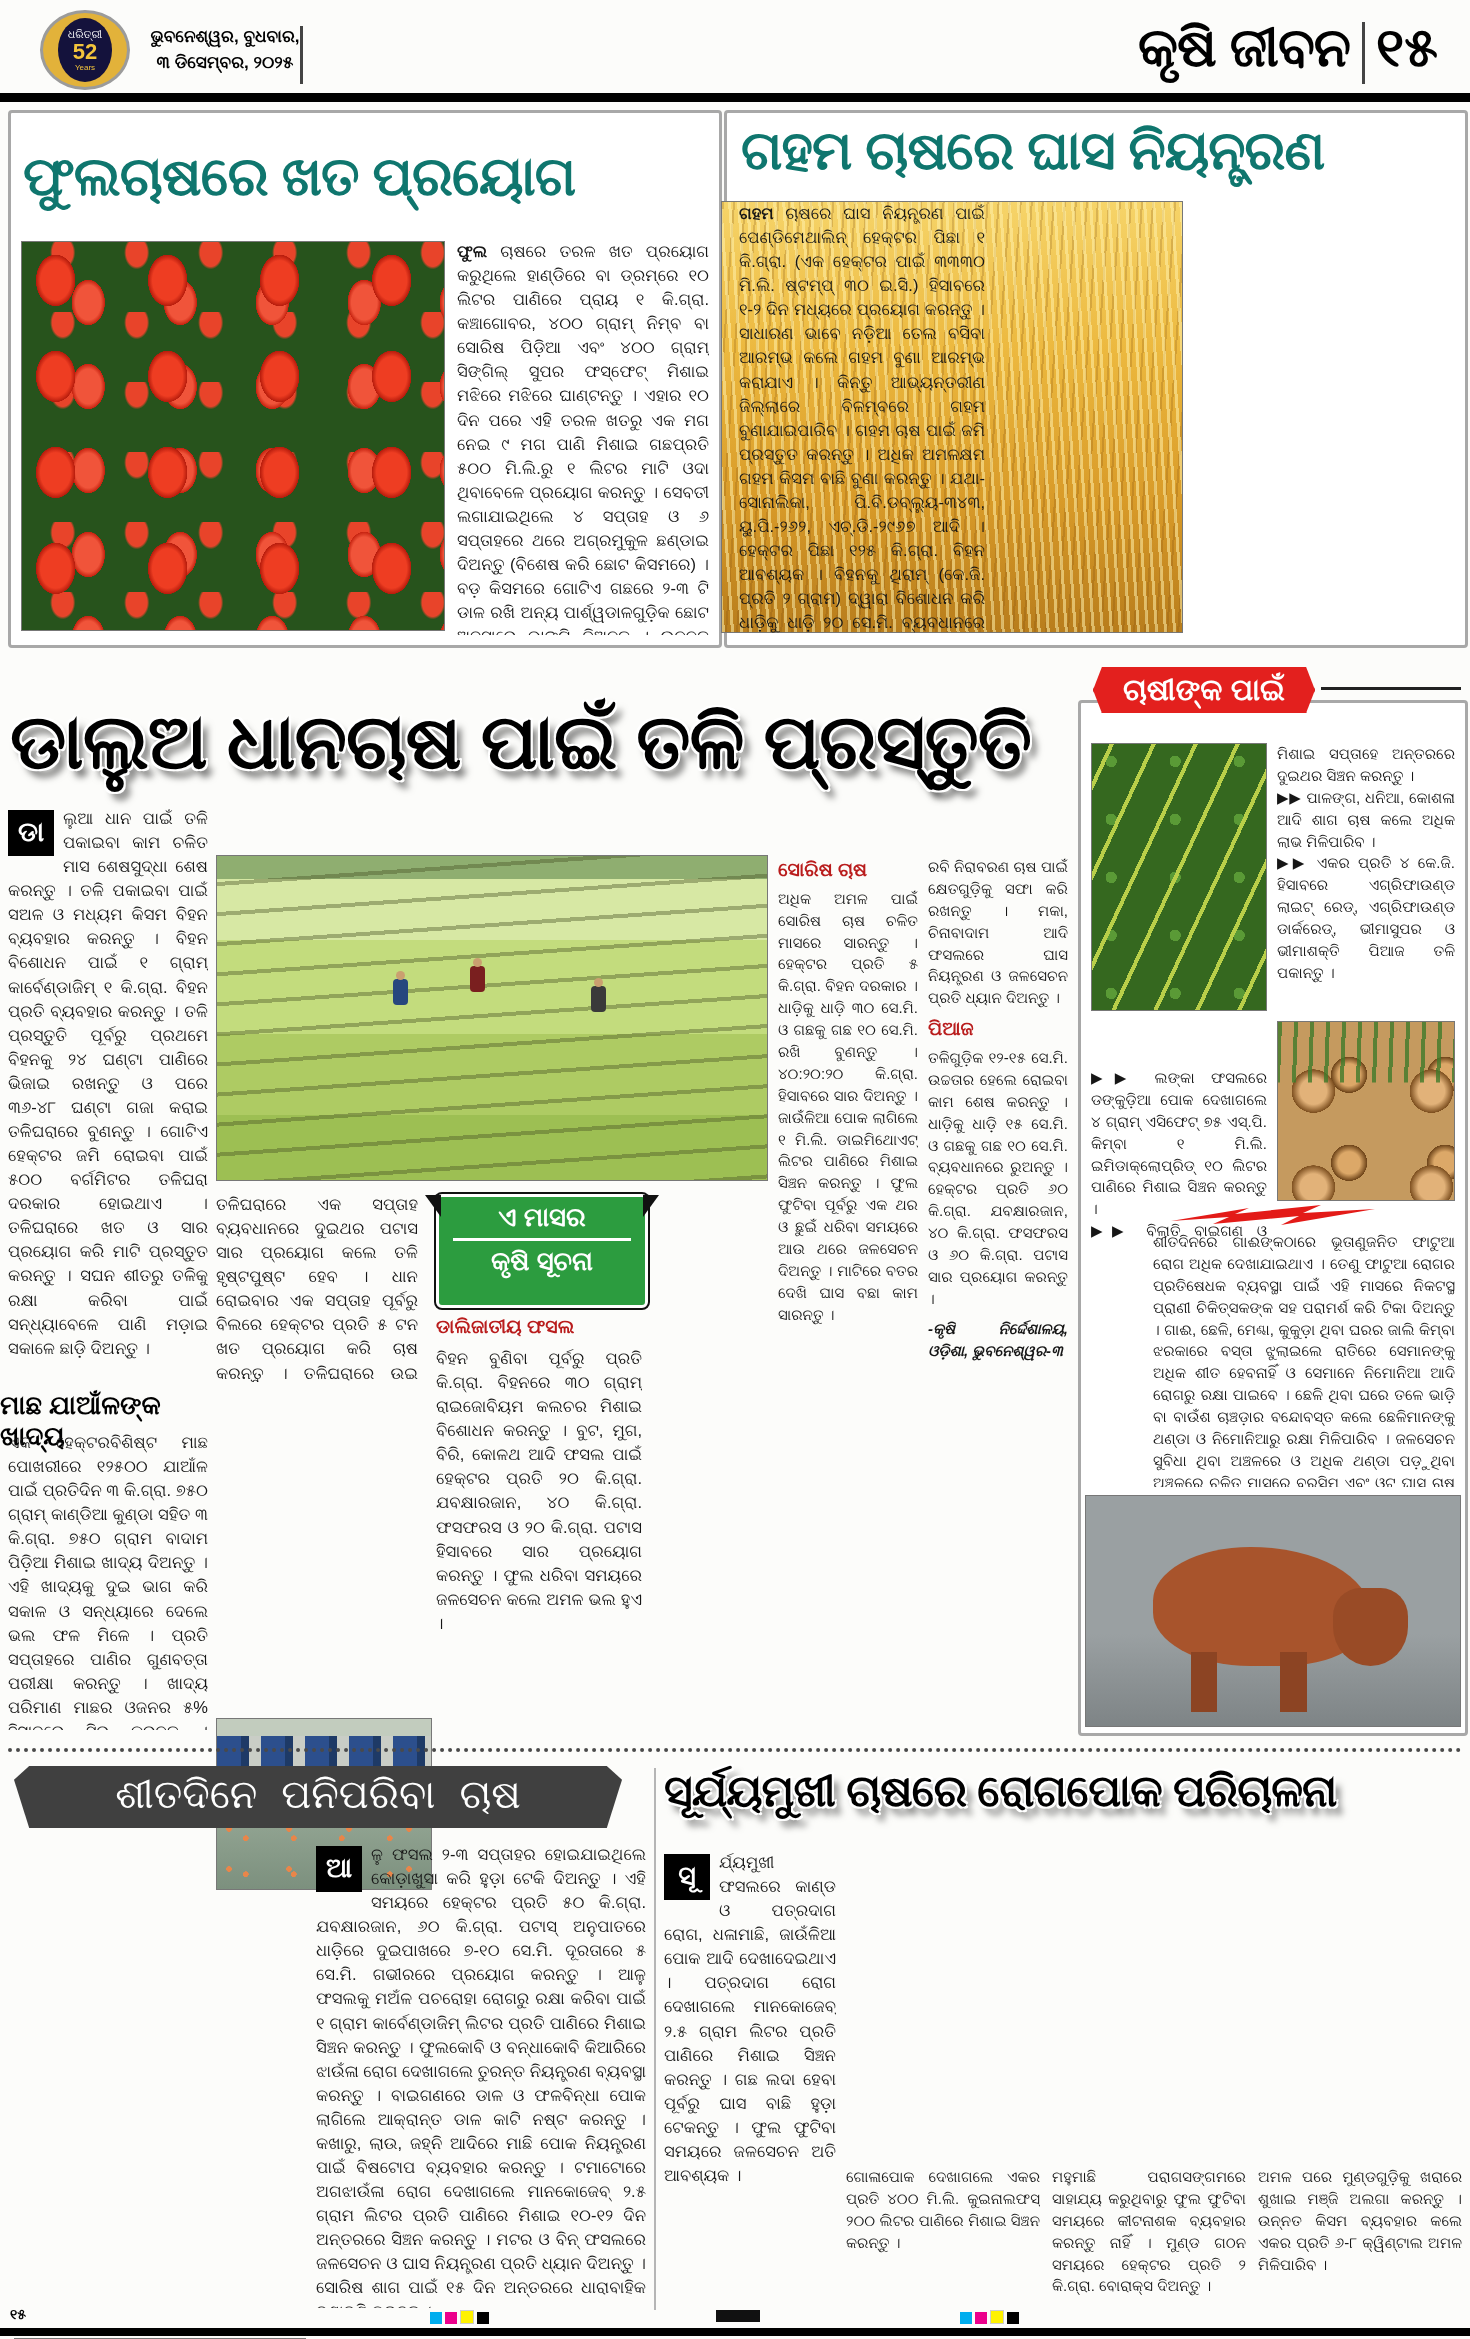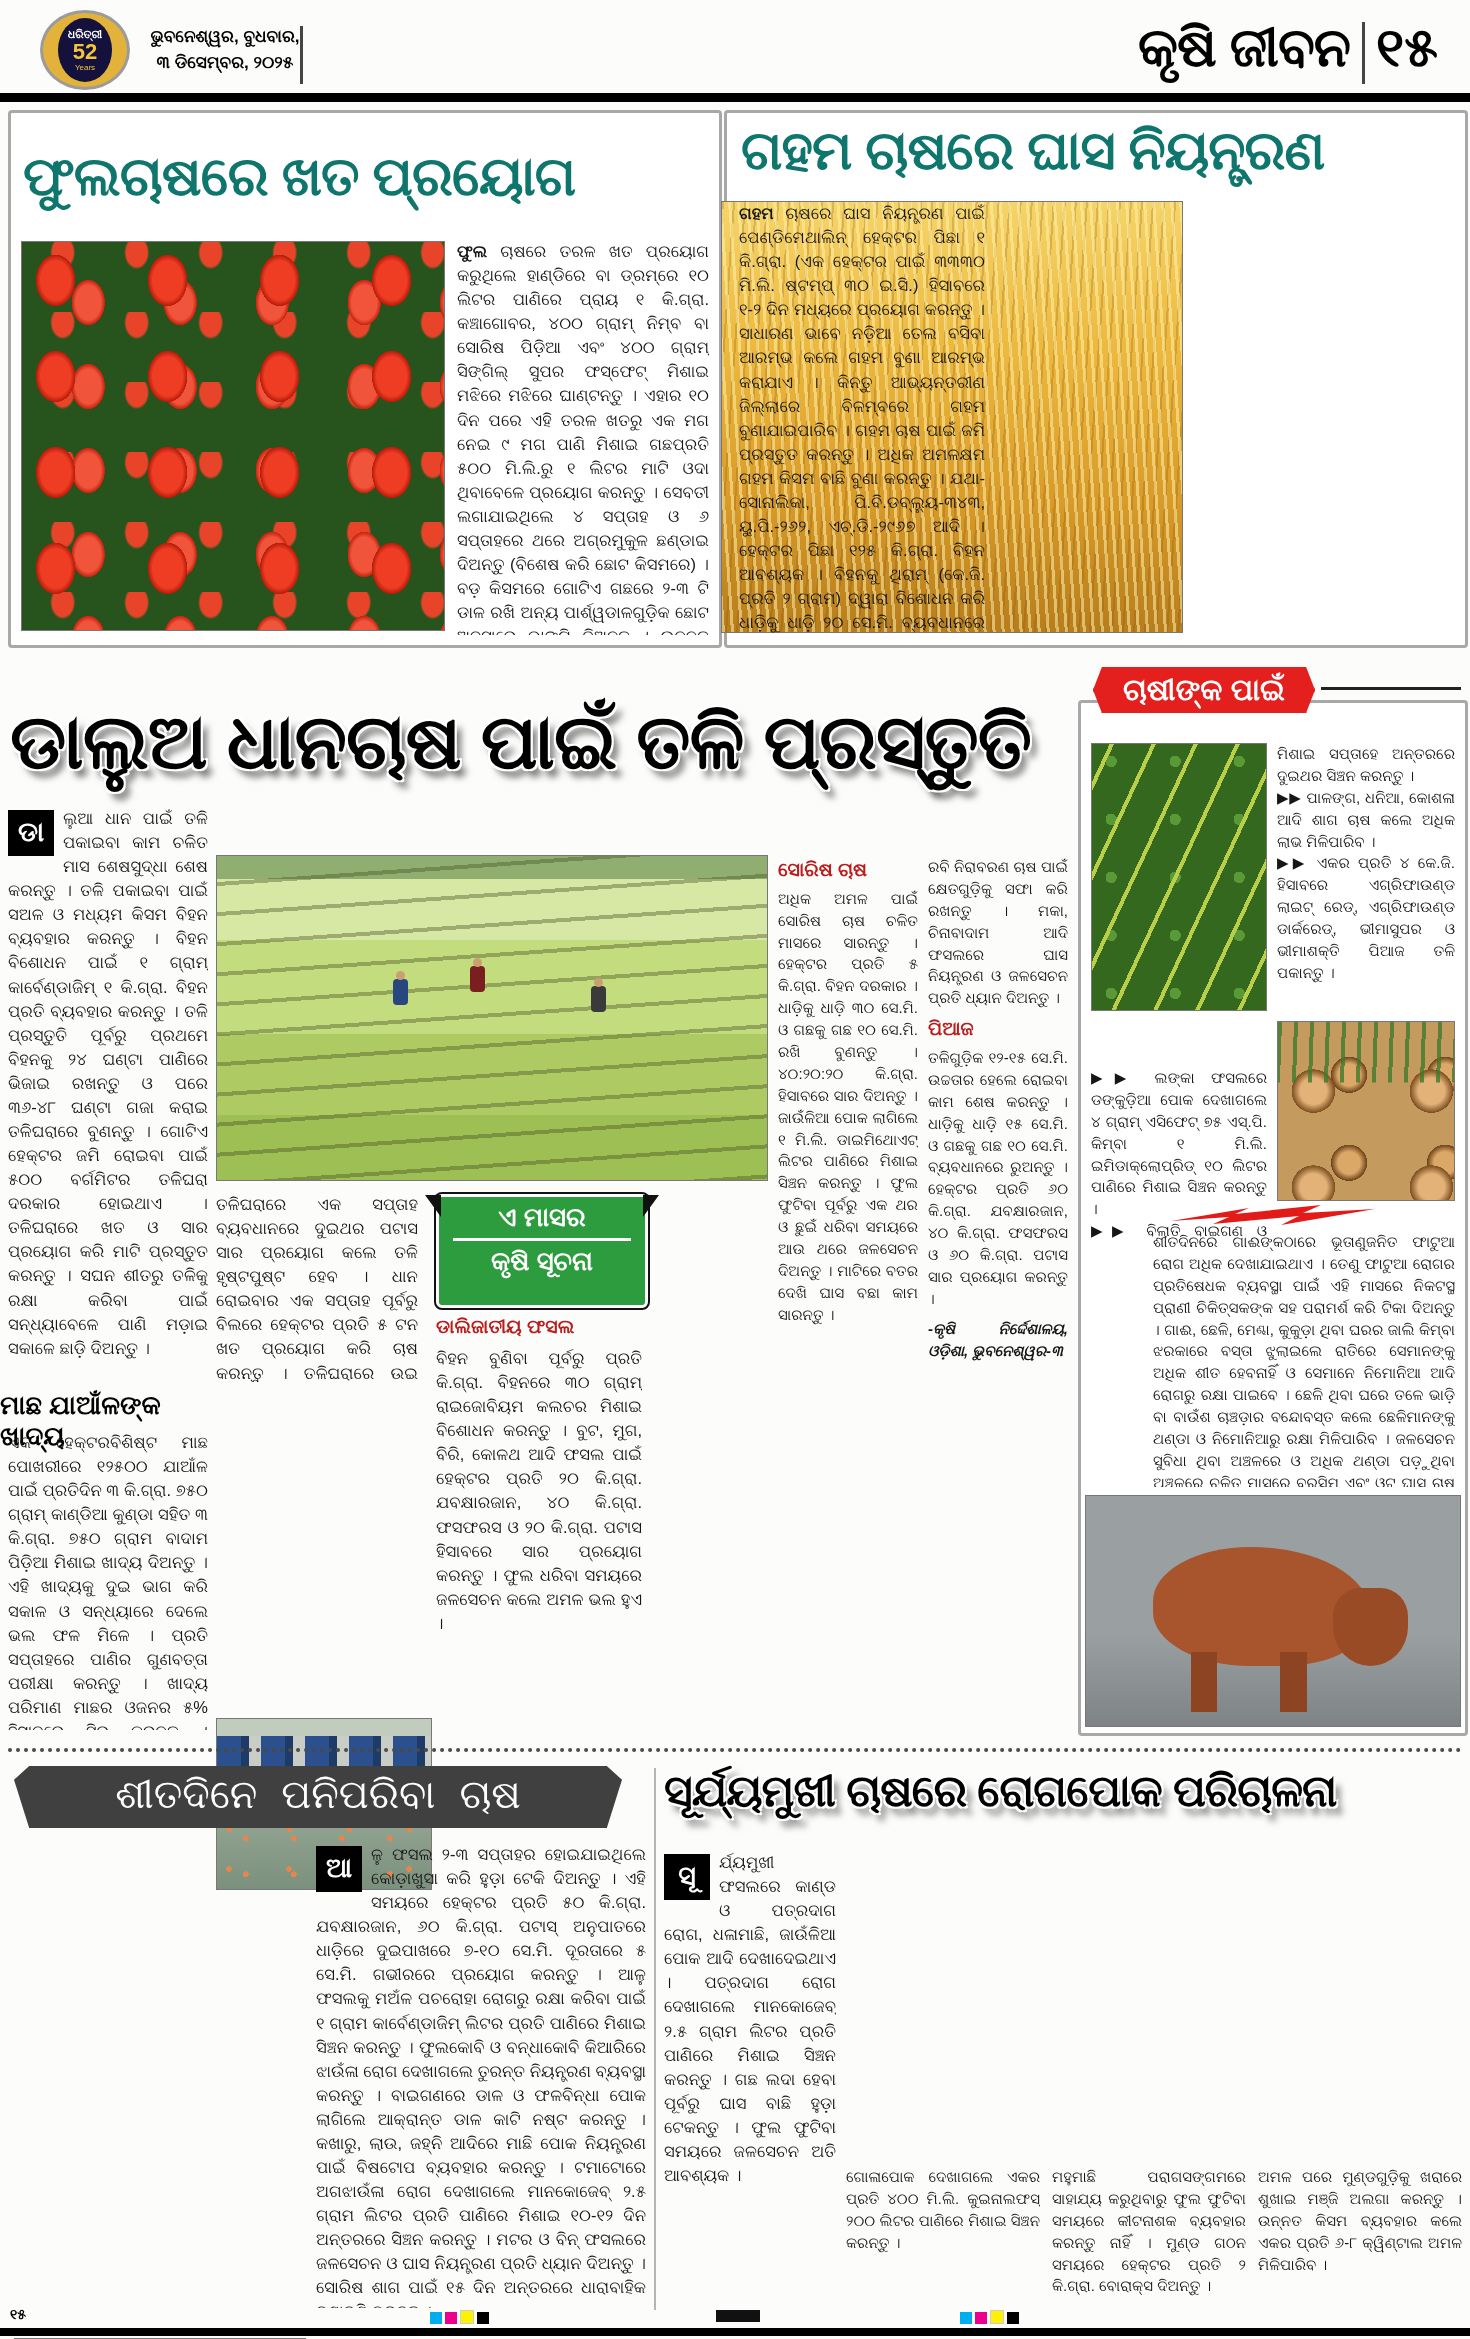--- a/index.html
+++ b/index.html
@@ -18,21 +18,21 @@
     display:flex;align-items:center;justify-content:center;float:left;margin:4px 9px 2px 0;}
   .subhead{font-weight:800;font-size:19px;color:#b91c1c;margin:0 0 4px 0;}
   .vrule{background:#444;}
   
   #logo{left:32px;top:10px;width:106px;height:80px;}
   #logo .wreath{position:absolute;left:8px;top:0;width:90px;height:80px;border-radius:50%;
     background:radial-gradient(ellipse at center,#18173f 0 44%,#e2b23a 45% 72%,#f4d878 73% 84%,#b5b5b5 85% 100%);
     border:3px solid #9b9b9b;box-sizing:border-box;}
   #logo .inner{position:absolute;left:26px;top:8px;width:54px;height:64px;border-radius:50%;
     background:#14123c;display:flex;flex-direction:column;align-items:center;justify-content:center;color:#fff;}
-  #logo .t1{font-size:11px;font-weight:bold;}
+  #logo .t1{font-size:11px;font-weight:normal;}
   #logo .t2{font-size:22px;font-weight:900;color:#f3c43c;line-height:1;}
   #logo .t3{font-size:8px;color:#f3c43c;}
   #dateline{left:150px;top:24px;width:150px;font-size:17px;font-weight:bold;text-align:center;line-height:1.55;color:#000;}
   #mast-rule{left:0;top:93px;width:1470px;height:9px;background:#000;}
   
   #veg-ribbon{background:#404040;color:#fff;display:flex;align-items:center;justify-content:center;
     clip-path:polygon(2.5% 0,97.5% 0,100% 22%,97.5% 100%,2.5% 100%,0 22%);font-family:Liberation Mono, monospace;}
   #farm-tag{background:#e3201e;color:#fff;font-weight:800;display:flex;align-items:center;justify-content:center;
     clip-path:polygon(4% 0,96% 0,100% 50%,96% 100%,4% 100%,0 50%);box-shadow:0 3px 0 #7c0f0d;}
   #infobox{background:#2c9c3f;color:#fff;text-align:center;font-weight:800;border:3px solid #fff;

